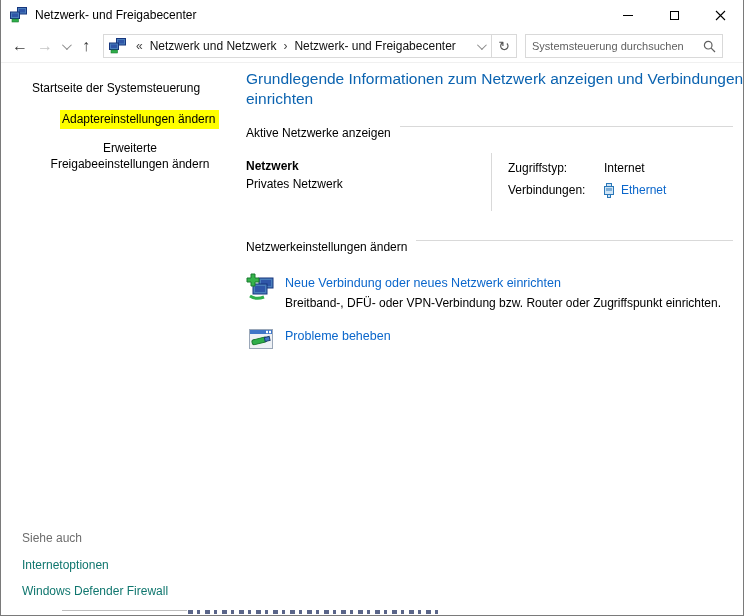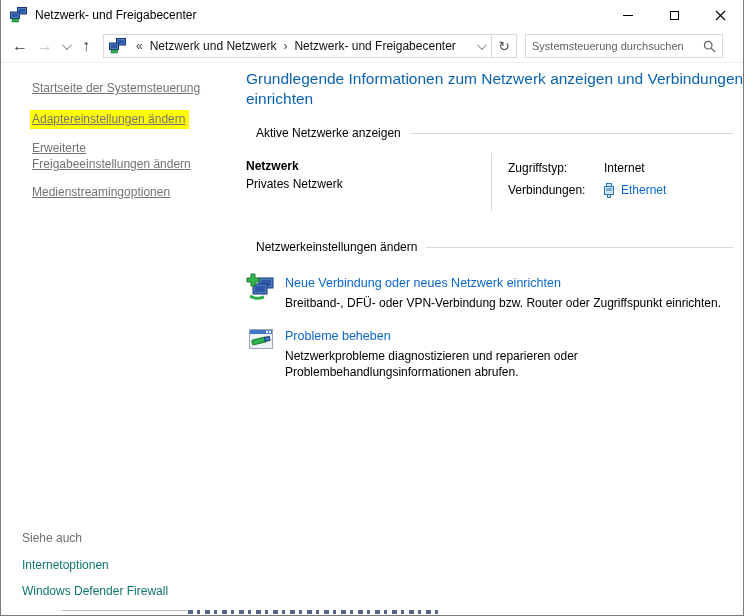--- a/index.html
+++ b/index.html
@@ -58,32 +58,32 @@
   }
   .searchbox input {
     border:none; outline:none; flex:1; font-family:inherit; font-size:11px; color:#333; min-width:0;
   }
   .searchbox input::placeholder { color:#5f5f5f; opacity:1; }
 
   
   .content { position:absolute; top:63px; left:1px; right:1px; bottom:1px; background:#fff; }
 
   .sidebar { position:absolute; left:0; top:0; bottom:0; width:236px; padding:17px 10px 0 30px; }
-  .side-item { color:#737373; margin-bottom:15px; cursor:pointer; line-height:16px;text-decoration:underline; }
+  .side-item { color:#000000; margin-bottom:15px; cursor:pointer; line-height:16px; }
   .side-item .hl { background:#ffff00; padding:2px 4px 3px 2px; margin-left:-2px; }
   .side-item .line { display:block; }
   .see-also { position:absolute; left:20px; top:468px; }
   .see-also .sa-head { color:#6d6d6d; margin-bottom:13px; }
   .see-also .sa-link { color:#0f766e; margin-bottom:12px; cursor:pointer; }
 
   .main { position:absolute; left:244px; top:0; right:9px; }
   .page-heading {
     color:#0b63b0; font-size:15.5px; line-height:20px; margin-top:6px; width:500px; font-weight:400;
   }
-  .section-head { display:flex; align-items:center; margin-right:0;margin-left:10px; }
+  .section-head { display:flex; margin-right:0; }
   .section-head .sh-label { white-space:nowrap; color:#000; }
   .section-head .sh-rule { flex:1; border-top:1px solid #d9d9d9; margin-left:9px; }
   .sh1 { margin-top:17px; }
   .sh2 { margin-top:29px; }
 
   .active-net { display:flex; margin-top:13px; height:58px; }
   .an-left { width:245px; padding-top:6px; }
   .an-name { font-weight:bold; margin-bottom:4px; }
   .an-divider { width:1px; background:#d9d9d9; height:58px; }
   .an-right { padding:6px 0 0 16px; }
@@ -184,29 +184,26 @@
       </svg>
     </div>
   </div>
 
   <div class="content">
 
     <div class="sidebar">
       <div class="side-item">
         <span>Startseite der Systemsteuerung</span>
       </div>
-      <div class="side-item" style="margin-bottom:13px;">
+      <div class="side-item" style="margin-bottom:13px;margin-left:30px;">
         <span class="hl">Adaptereinstellungen ändern</span>
       </div>
-      <div class="side-item" style="margin-bottom:12px;">
+      <div class="side-item" style="margin-bottom:12px;text-align:center;">
         <span class="line">Erweiterte</span>
         <span class="line">Freigabeeinstellungen ändern</span>
-      </div>
-      <div class="side-item">
-        <span>Medienstreamingoptionen</span>
       </div>
 
       <div class="see-also">
         <div class="sa-head">Siehe auch</div>
         <div class="sa-link">Internetoptionen</div>
         <div class="sa-link">Windows Defender Firewall</div>
       </div>
     </div>
 
     <div class="main">
@@ -277,21 +274,20 @@
             <rect x="20" y="4.8" width="2" height="2.4" fill="#fff"></rect>
             <rect x="23" y="4.8" width="2" height="2.4" fill="#fff"></rect>
             <g transform="rotate(-14 15 15)">
               <rect x="6" y="12" width="15" height="5" rx="2" fill="#2fae4a" stroke="#1a7a30"></rect>
               <rect x="19" y="12.5" width="5" height="4" fill="#3f76c8" stroke="#1d3b6e"></rect>
             </g>
           </svg>
         </span>
         <div>
           <div class="task-title link">Probleme beheben</div>
-          <div class="task-desc narrow">Netzwerkprobleme diagnostizieren und reparieren oder Problembehandlungsinformationen abrufen.</div>
         </div>
       </div>
 
     </div>
 
     <div class="cut-line"></div>
     <div class="cut-text"></div>
   </div>
 
 </div>

